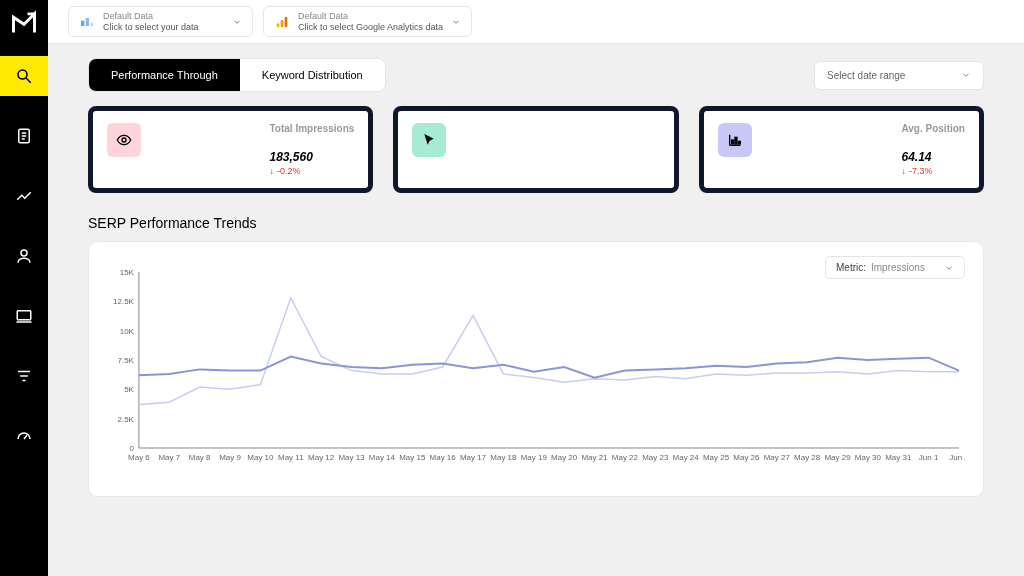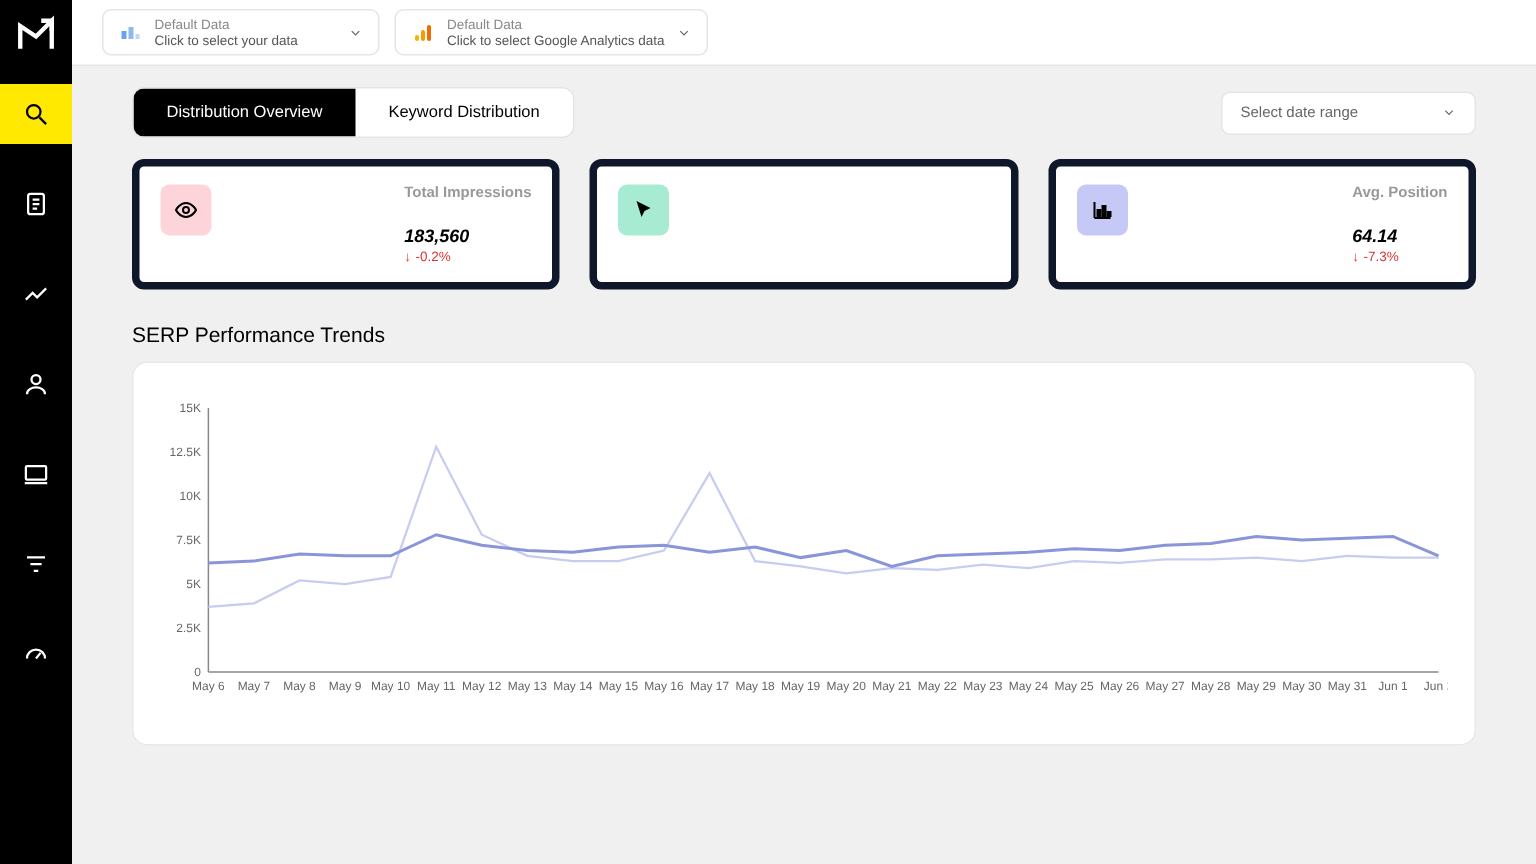--- a/index.html
+++ b/index.html
@@ -138,21 +138,21 @@
         </span>
         <svg class="chev" viewBox="0 0 24 24" stroke="#666" stroke-width="2" fill="none">
             <polyline points="6 9 12 15 18 9"></polyline>
           </svg>
       </div>
     </div>
 
     <div class="content">
       <div class="tabs-row">
         <div class="tabs">
-          <div class="tab active">Distribution Overview</div>
+          <div class="tab active">Performance Through</div>
           <div class="tab">Keyword Distribution</div>
         </div>
         <div class="date-range">
           <span>Select date range</span>
           <svg class="chev" viewBox="0 0 24 24" stroke="#666" stroke-width="2" fill="none">
               <polyline points="6 9 12 15 18 9"></polyline>
             </svg>
         </div>
       </div>
 
@@ -197,20 +197,27 @@
                 <span>↓</span>
                 <span>-7.3%</span>
               </div>
           </div>
         </div>
       </div>
 
       <div class="section-title">SERP Performance Trends</div>
 
       <div class="chart-card">
+        <div class="metric-select">
+          <span>Metric:</span>
+          <span class="ms-val">Impressions</span>
+          <svg class="chev" style="margin-left:auto" viewBox="0 0 24 24" stroke="#666" stroke-width="2" fill="none">
+              <polyline points="6 9 12 15 18 9"></polyline>
+            </svg>
+        </div>
         <div class="chart-area">
           <svg viewBox="0 0 860 200" preserveAspectRatio="none" id="chart-svg">
               <g class="y-tick">
                 <text x="27" y="185" text-anchor="end">0</text>
               </g>
               <g class="y-tick">
                 <text x="27" y="155.66666666666669" text-anchor="end">2.5K</text>
               </g>
               <g class="y-tick">
                 <text x="27" y="126.33333333333334" text-anchor="end">5K</text>

